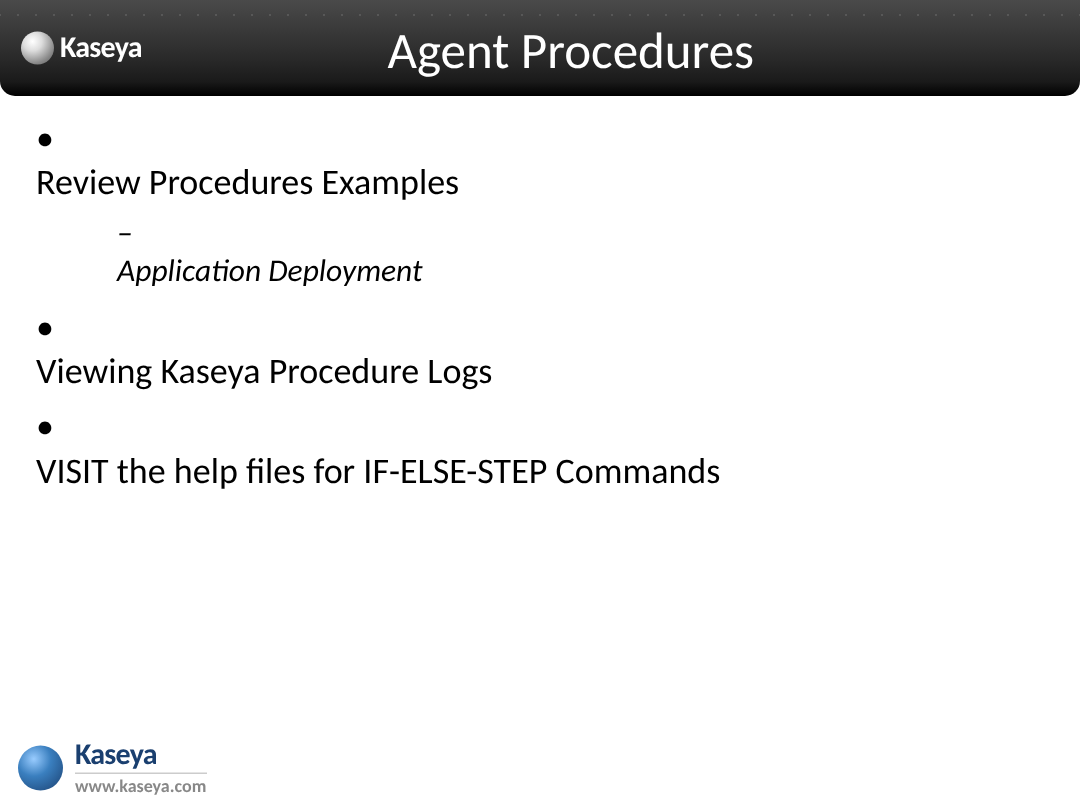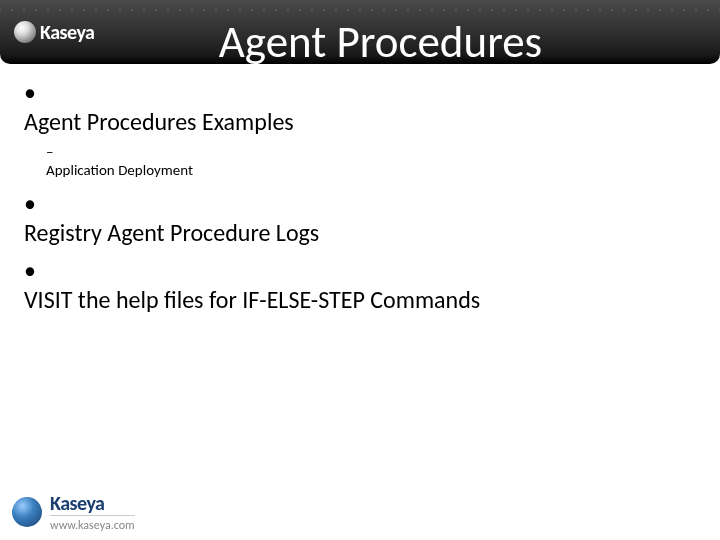--- a/index.html
+++ b/index.html
@@ -45,21 +45,21 @@
     color: #fff;
     font-weight: 600;
     font-size: 20px;
     letter-spacing: -0.5px;
   }
   .title {
     position: absolute;
     left: 1px; right: 0;
     text-align: center;
     color: #fff;
-    font-size: 45px;
+    font-size: 34px;
     font-weight: 400;
     top: 14px;
     pointer-events: none;
     margin-left: 40px;
   }
   .content {
     padding: 14px 24px 0 24px;
     font-size: 24px;
     line-height: 1.22;
   }
@@ -67,22 +67,23 @@
   ul.top > li { margin-bottom: 8px; }
   ul.top > li::before {
     content: "•";
     display: inline-block;
     width: 22px;
     margin-left: 0;
     font-size: 24px;
   }
   ul.sub {
     list-style: none;
-    margin: 6px 0 10px 22px;
-    font-size: 15px;
+    margin: 6px 0 10px 54px;
+    font-size: 21px;
+    font-style: italic;
   }
   ul.sub > li { margin-bottom: 2px; }
   ul.sub > li::before {
     content: "–";
     display: inline-block;
     width: 18px;
   }
   .footer {
     position: absolute;
     left: 12px;
@@ -100,48 +101,49 @@
     color: #1a3f6f;
     font-weight: 700;
     font-size: 20px;
     letter-spacing: -0.5px;
   }
   .footer-url {
     color: #888;
     font-size: 12px;
     border-top: 1px solid #ccc;
     padding-top: 2px;
+    font-weight: bold;
   }
   .hang { padding-left: 22px; text-indent: -22px; display: block; }
   .hang-sub { padding-left: 18px; text-indent: -18px; display: block; }
 </style>
 </head>
 <body>
 
 <div class="header">
   <div class="dot-grid"></div>
   <div class="header-logo">
     <div class="logo-orb"></div>
     <div class="logo-text">Kaseya</div>
   </div>
   <div class="title">Agent Procedures</div>
 </div>
 
 <div class="content">
   <ul class="top">
     <li>
-      <span class="hang">Agent Procedures Examples</span>
+      <span class="hang">Review Procedures Examples</span>
       <ul class="sub">
         <li>
             <span class="hang-sub">Application Deployment</span>
           </li>
       </ul>
     </li>
     <li>
-      <span class="hang">Registry Agent Procedure Logs</span>
+      <span class="hang">Viewing Kaseya Procedure Logs</span>
     </li>
     <li>
       <span class="hang">VISIT the help files for IF-ELSE-STEP Commands</span>
     </li>
   </ul>
 </div>
 
 <div class="footer">
   <div class="footer-orb"></div>
   <div>

